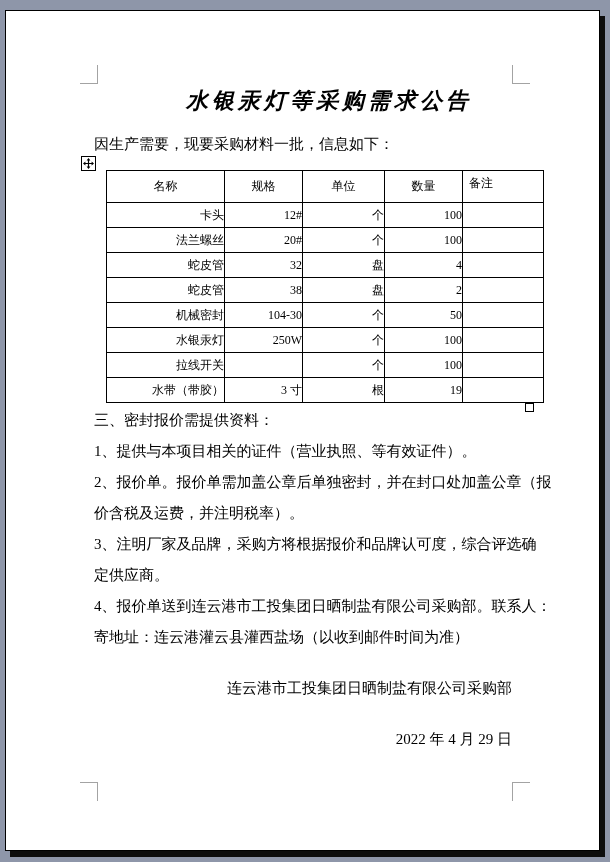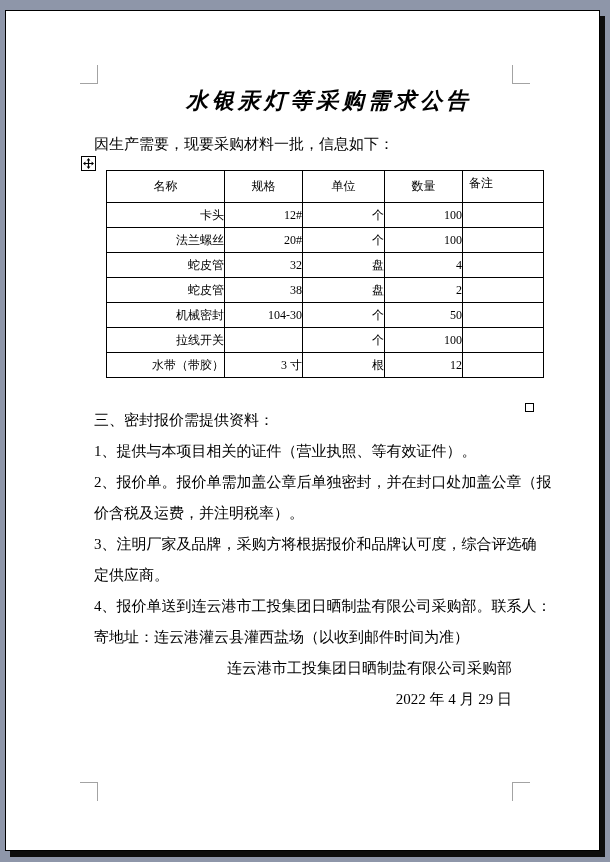--- a/index.html
+++ b/index.html
@@ -55,21 +55,21 @@
   .resize-handle{
     position:absolute;left:519px;top:392px;width:7px;height:7px;
     border:1px solid #000;background:#fff;cursor:nwse-resize;
   }
 
   .body-lines{
     position:absolute;left:88px;top:394px;width:418px;
     font-size:15px;line-height:31px;
   }
   .body-lines .line{white-space:pre;}
-  .body-lines .line.right{text-align:right;}
+  .body-lines .line.right{text-align:right;margin-top:20px;}
 </style>
 </head>
 <body>
 
 <div class="page">
   <div class="mm mm-tl"></div>
   <div class="mm mm-tr"></div>
   <div class="mm mm-bl"></div>
   <div class="mm mm-br"></div>
 
@@ -130,31 +130,38 @@
           <td></td>
         </tr>
         <tr>
           <td>机械密封</td>
           <td>104-30</td>
           <td>个</td>
           <td>50</td>
           <td></td>
         </tr>
         <tr>
+          <td>水银汞灯</td>
+          <td>250W</td>
+          <td>个</td>
+          <td>100</td>
+          <td></td>
+        </tr>
+        <tr>
           <td>拉线开关</td>
           <td></td>
           <td>个</td>
           <td>100</td>
           <td></td>
         </tr>
         <tr>
           <td>水带（带胶）</td>
           <td>3 寸</td>
           <td>根</td>
-          <td>12</td>
+          <td>19</td>
           <td></td>
         </tr>
       </tbody>
   </table>
 
   <div class="resize-handle"></div>
 
   <div class="body-lines">
       <div class="line left">三、密封报价需提供资料：</div>
       <div class="line left">1、提供与本项目相关的证件（营业执照、等有效证件）。</div>

